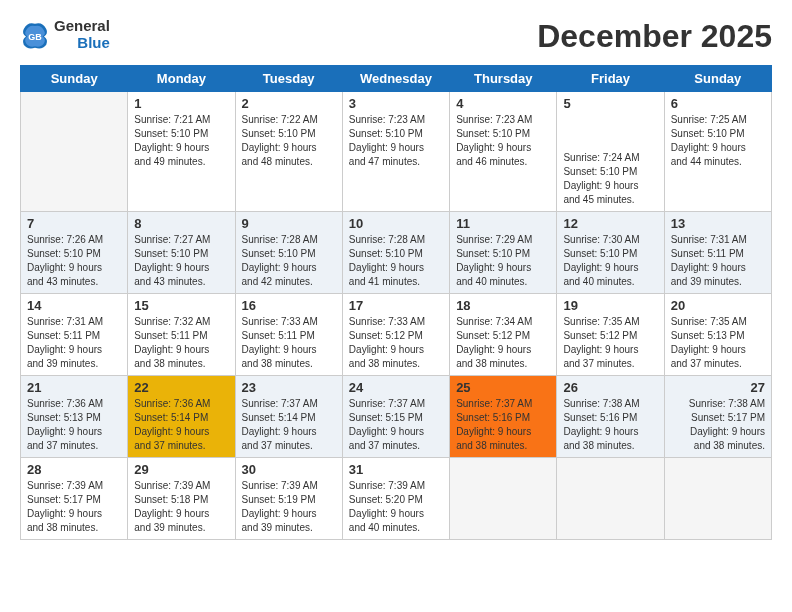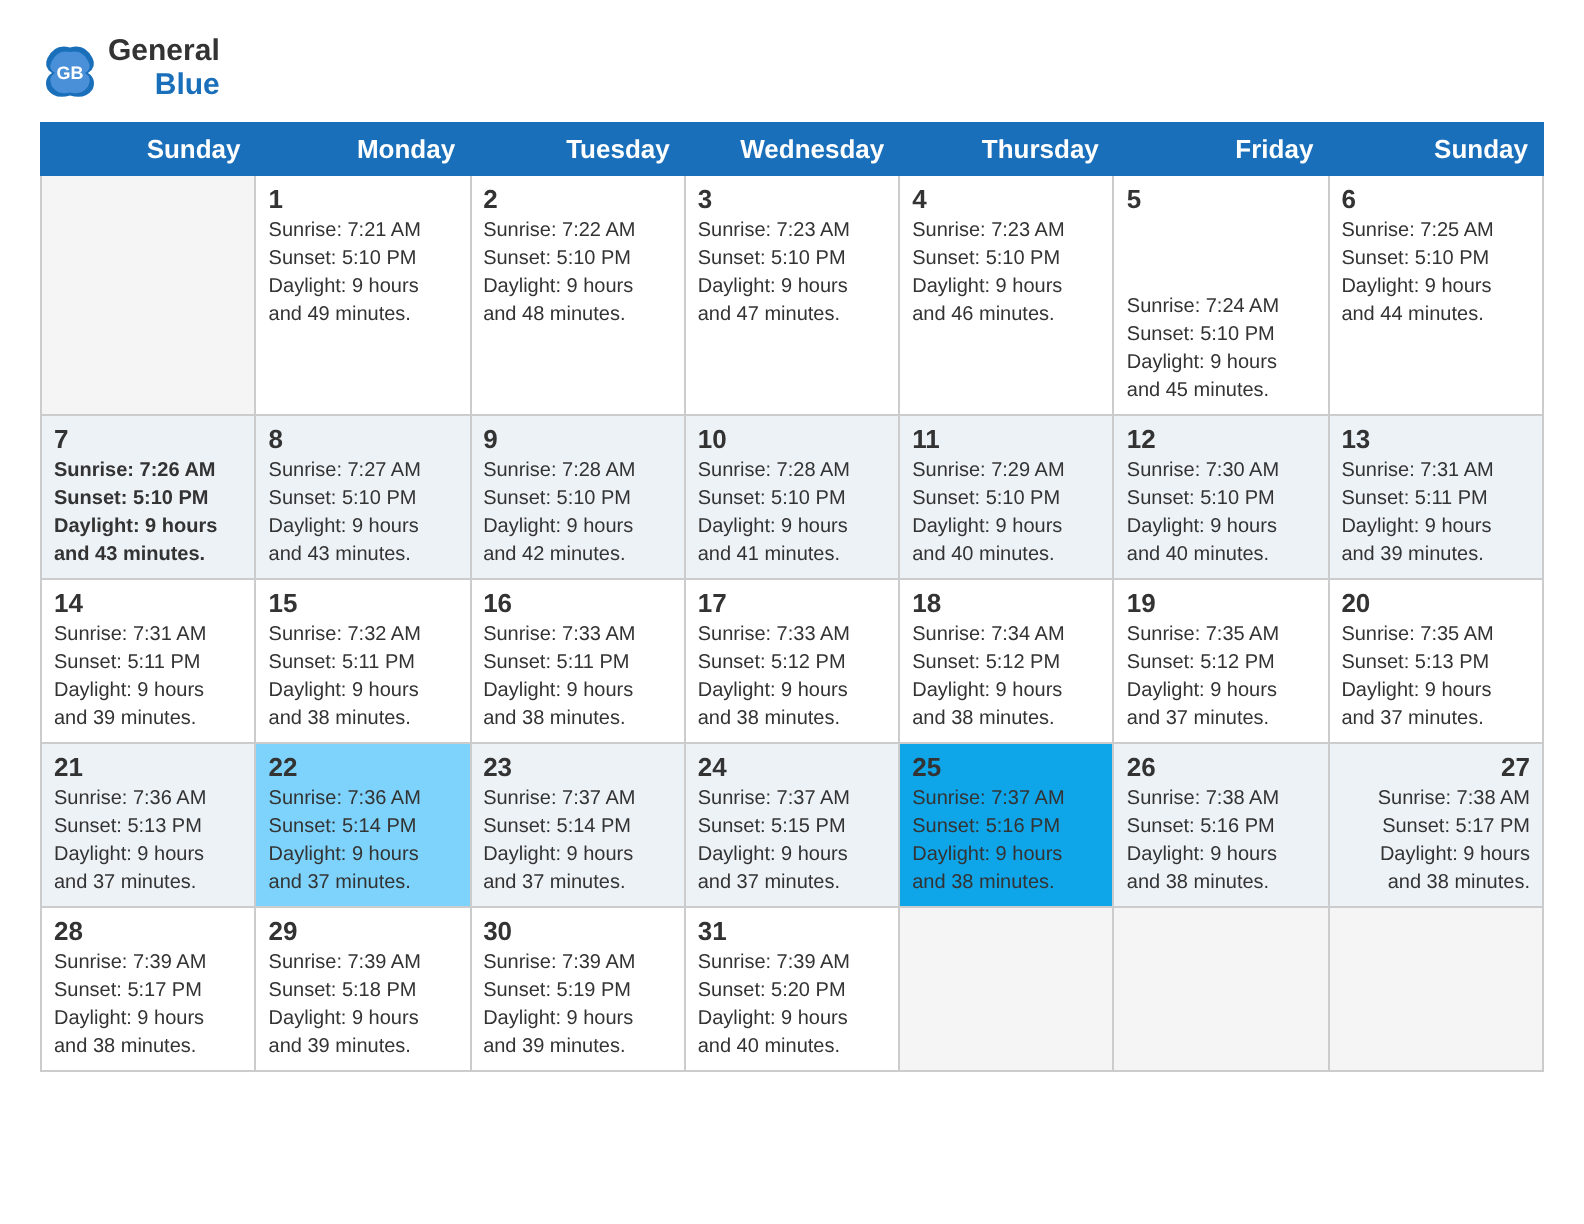--- a/index.html
+++ b/index.html
@@ -43,21 +43,21 @@
       color: #555;
     }
     .calendar {
       width: 100%;
       border-collapse: collapse;
       border: 1px solid #ccc;
     }
     .calendar th {
       background-color: #1a6fba;
       color: #fff;
-      text-align: right;
+      text-align: center;
       padding: 5px 7px;
       font-size: 13px;
       font-weight: bold;
       border: 1px solid #1a6fba;
     }
     .calendar td {
       border: 1px solid #ccc;
       vertical-align: top;
       padding: 4px 6px;
       width: calc(100% / 7);
@@ -94,20 +94,21 @@
         <text x="20" y="26" text-anchor="middle" font-size="12" fill="white" font-weight="bold">GB</text>
       </svg>
       <div>
         <div style="font-size:15px;font-weight:bold;color:#333;line-height:1.1;text-align:right;">
           <span>General</span><br>
           <span style="color:#1a6fba;">Blue</span>
         </div>
       </div>
     </div>
     <div class="title-area">
+      <div class="month-title">December 2025</div>
     </div>
   </div>
 
   <table class="calendar">
     <thead>
       <tr>
       <th>Sunday</th>
           <th>Monday</th>
           <th>Tuesday</th>
           <th>Wednesday</th>
@@ -152,21 +153,21 @@
           <td>
             <div class="day-number">6</div>
             <div class="day-info" style="white-space: pre-line;">Sunrise: 7:25 AM
 Sunset: 5:10 PM
 Daylight: 9 hours and 44 minutes.</div>
           </td>
         </tr>
         <tr>
           <td style="background-color: rgb(237, 242, 247);">
             <div class="day-number">7</div>
-            <div class="day-info" style="white-space: pre-line; font-weight: bold;">Sunrise: 7:26 AM
+            <div class="day-info" style="white-space: pre-line;">Sunrise: 7:26 AM
 Sunset: 5:10 PM
 Daylight: 9 hours and 43 minutes.</div>
           </td>
           <td style="background-color: rgb(237, 242, 247);">
             <div class="day-number">8</div>
             <div class="day-info" style="white-space: pre-line;">Sunrise: 7:27 AM
 Sunset: 5:10 PM
 Daylight: 9 hours and 43 minutes.</div>
           </td>
           <td style="background-color: rgb(237, 242, 247);">
@@ -244,39 +245,39 @@
 Daylight: 9 hours and 37 minutes.</div>
           </td>
         </tr>
         <tr>
           <td style="background-color: rgb(237, 242, 247);">
             <div class="day-number">21</div>
             <div class="day-info" style="white-space: pre-line;">Sunrise: 7:36 AM
 Sunset: 5:13 PM
 Daylight: 9 hours and 37 minutes.</div>
           </td>
-          <td style="background-color: #7dd3fc;">
+          <td style="background-color: #eab308;">
             <div class="day-number">22</div>
             <div class="day-info" style="white-space: pre-line;">Sunrise: 7:36 AM
 Sunset: 5:14 PM
 Daylight: 9 hours and 37 minutes.</div>
           </td>
           <td style="background-color: rgb(237, 242, 247);">
             <div class="day-number">23</div>
             <div class="day-info" style="white-space: pre-line;">Sunrise: 7:37 AM
 Sunset: 5:14 PM
 Daylight: 9 hours and 37 minutes.</div>
           </td>
           <td style="background-color: rgb(237, 242, 247);">
             <div class="day-number">24</div>
             <div class="day-info" style="white-space: pre-line;">Sunrise: 7:37 AM
 Sunset: 5:15 PM
 Daylight: 9 hours and 37 minutes.</div>
           </td>
-          <td style="background-color: #0ea5e9;">
+          <td style="background-color: #f97316;">
             <div class="day-number">25</div>
             <div class="day-info" style="white-space: pre-line;">Sunrise: 7:37 AM
 Sunset: 5:16 PM
 Daylight: 9 hours and 38 minutes.</div>
           </td>
           <td style="background-color: rgb(237, 242, 247);">
             <div class="day-number">26</div>
             <div class="day-info" style="white-space: pre-line;">Sunrise: 7:38 AM
 Sunset: 5:16 PM
 Daylight: 9 hours and 38 minutes.</div>

